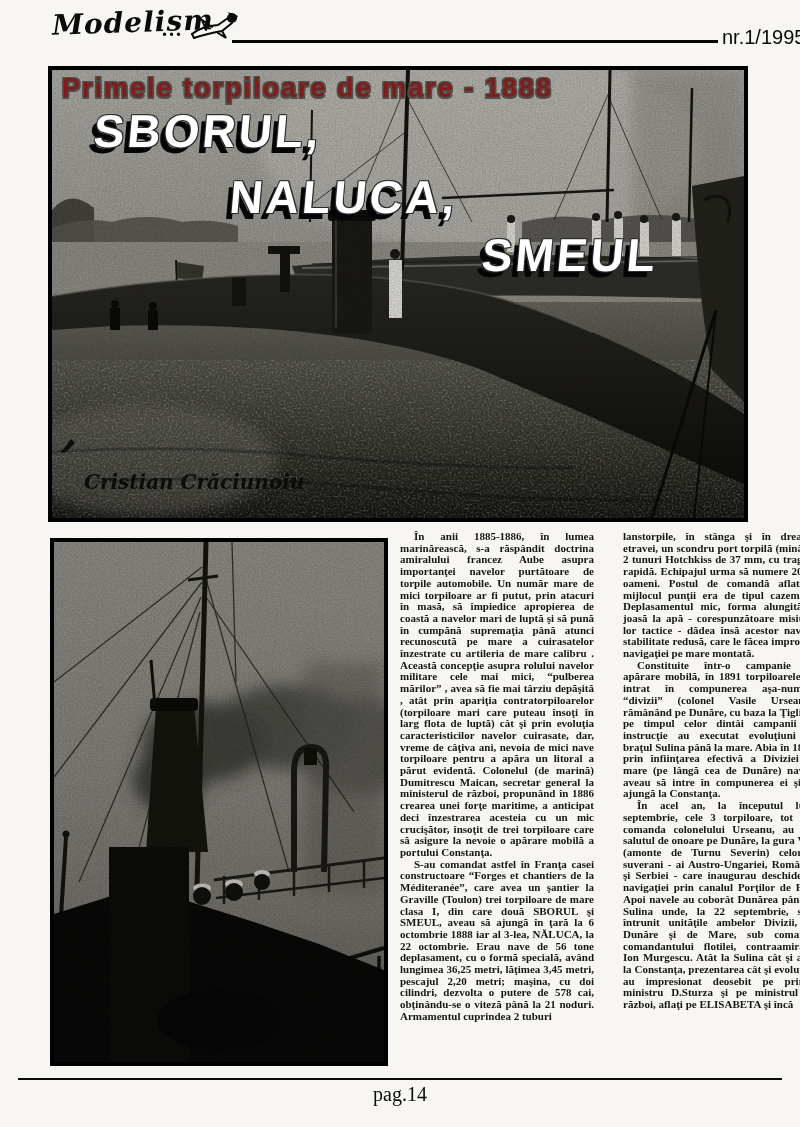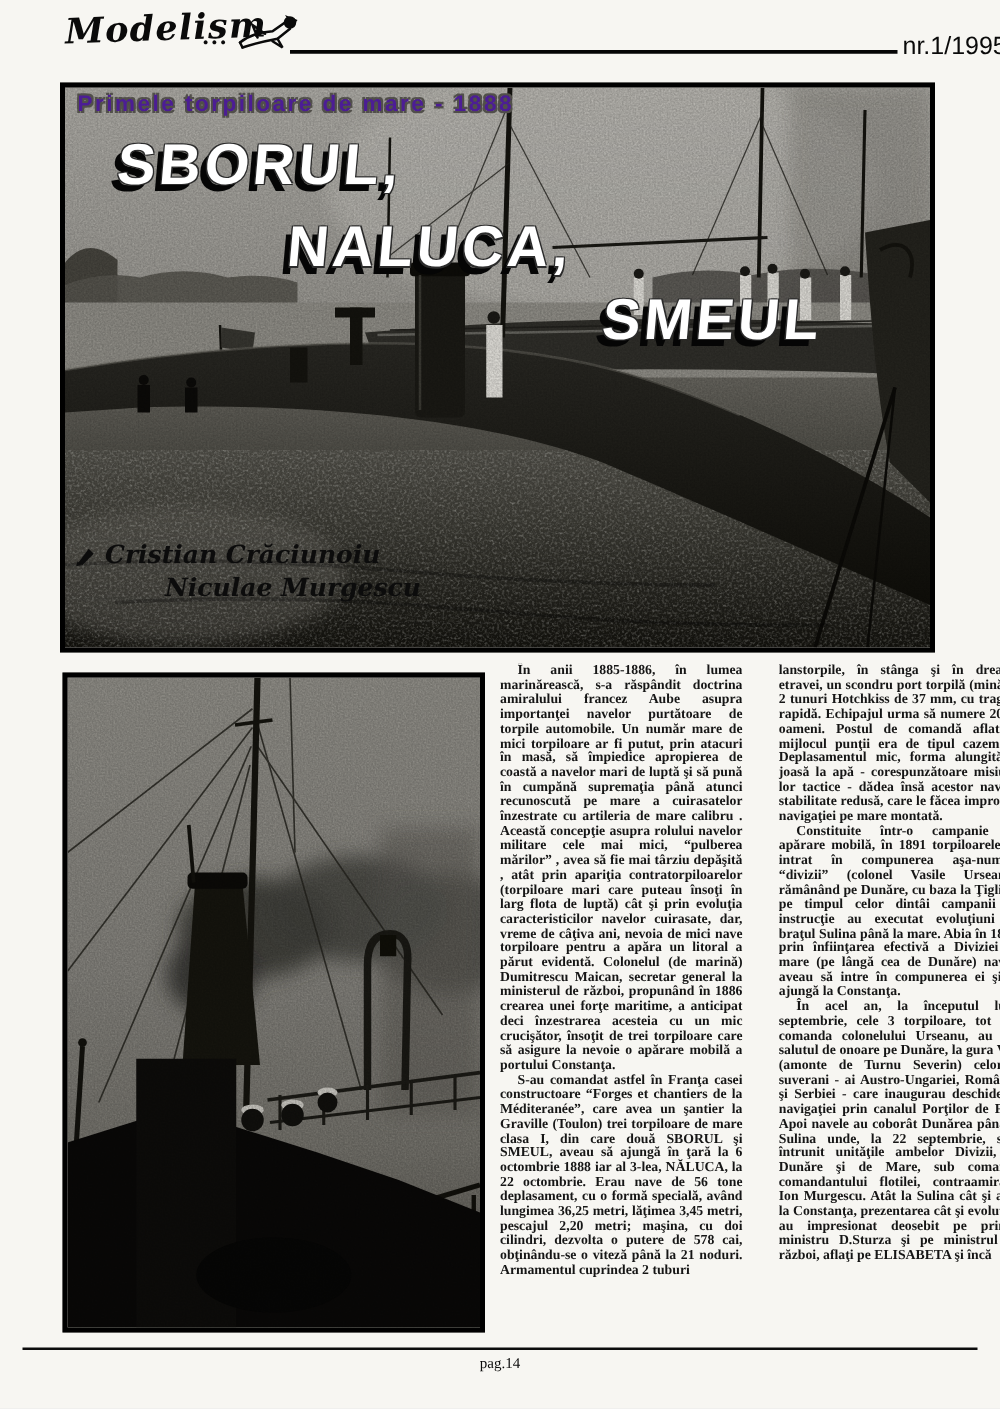--- a/index.html
+++ b/index.html
@@ -10,48 +10,48 @@
         font-weight:700;font-size:28px;color:#0a0a0a;transform:rotate(-2deg);letter-spacing:1px;}
   .logo-dots{position:absolute;left:162px;top:18px;font-size:20px;font-weight:700;color:#0a0a0a;letter-spacing:2px;}
   .doodle{position:absolute;left:188px;top:8px;}
   .header-rule{position:absolute;left:232px;top:40px;width:486px;height:3px;background:#050505;}
   .issue{position:absolute;left:722px;top:26px;font-size:20px;font-family:Liberation Sans, sans-serif;color:#0a0a0a;text-align:right;}
   
   .hero{position:absolute;left:48px;top:66px;width:692px;height:448px;margin:0;border:4px solid #000;
         background:#9c9a94;overflow:hidden;}
   .hero svg.scene{position:absolute;left:0;top:0;width:100%;height:100%;display:block;}
   .kicker{position:absolute;left:10px;top:3px;font-family:"Liberation Sans",sans-serif;font-weight:700;
-          font-size:18px;letter-spacing:2px;color:#4c1d95;white-space:nowrap;
+          font-size:27px;letter-spacing:2px;color:#7f1d1d;white-space:nowrap;
           text-shadow:-1.5px -1.5px 0 #514f4a,1.5px -1.5px 0 #514f4a,-1.5px 1.5px 0 #514f4a,1.5px 1.5px 0 #514f4a;}
   .btitle{position:absolute;font-family:"Liberation Sans",sans-serif;font-weight:800;font-size:46px;
           letter-spacing:3px;color:#fff;transform:skewX(-5deg);white-space:nowrap;
           text-shadow:-1px -1px 0 #2c2c2c,1px -1px 0 #2c2c2c,-1px 1px 0 #2c2c2c,1px 1px 0 #2c2c2c,-5px 6px 0 #050505;}
   .t1{left:42px;top:34px;}
   .t2{left:178px;top:100px;}
   .t3{left:430px;top:158px;}
   .authors{position:absolute;left:10px;top:360px;font-family:"DejaVu Serif",serif;font-style:italic;
            font-weight:700;font-size:20px;color:#0c0c0c;line-height:27px;}
   .authors .a2{margin-left:48px;}
   .pen{position:absolute;left:-2px;top:6px;}
-  .authors .aline{padding-left:22px;}
+  .authors .aline{padding-left:22px;margin-top:39px;}
   
   .photo2{position:absolute;left:50px;top:538px;width:330px;height:520px;margin:0;border:4px solid #000;
           background:#8d8b86;overflow:hidden;}
   .photo2 svg{position:absolute;left:0;top:0;width:100%;height:100%;display:block;}
   
   .col{position:absolute;top:531px;width:194px;height:542px;overflow:hidden;}
   .col1{left:400px;}
   .col2{left:623px;}
   .col p{margin:0;font-family:"Liberation Serif",serif;font-weight:700;font-size:11px;
          line-height:11.7px;text-align:justify;color:#161616;letter-spacing:0;}
   .col p.indent{text-indent:14px;}
   
   .footer-rule{position:absolute;left:18px;top:1078px;width:764px;height:2px;background:#0c0c0c;}
   .page-num{position:absolute;left:0;top:1083px;width:100%;text-align:center;
-            font-family:"Liberation Serif",serif;font-size:12px;color:#0c0c0c;}
+            font-family:"Liberation Serif",serif;font-size:20px;color:#0c0c0c;}
 </style>
 </head>
 <body>
 
 <div class="page">
 
   <span class="logo">Modelism</span>
   <span class="logo-dots">...</span>
   <svg class="doodle" width="52" height="38" viewBox="0 0 52 38">
     <g stroke="#0a0a0a" fill="none" stroke-width="2" stroke-linecap="round">

